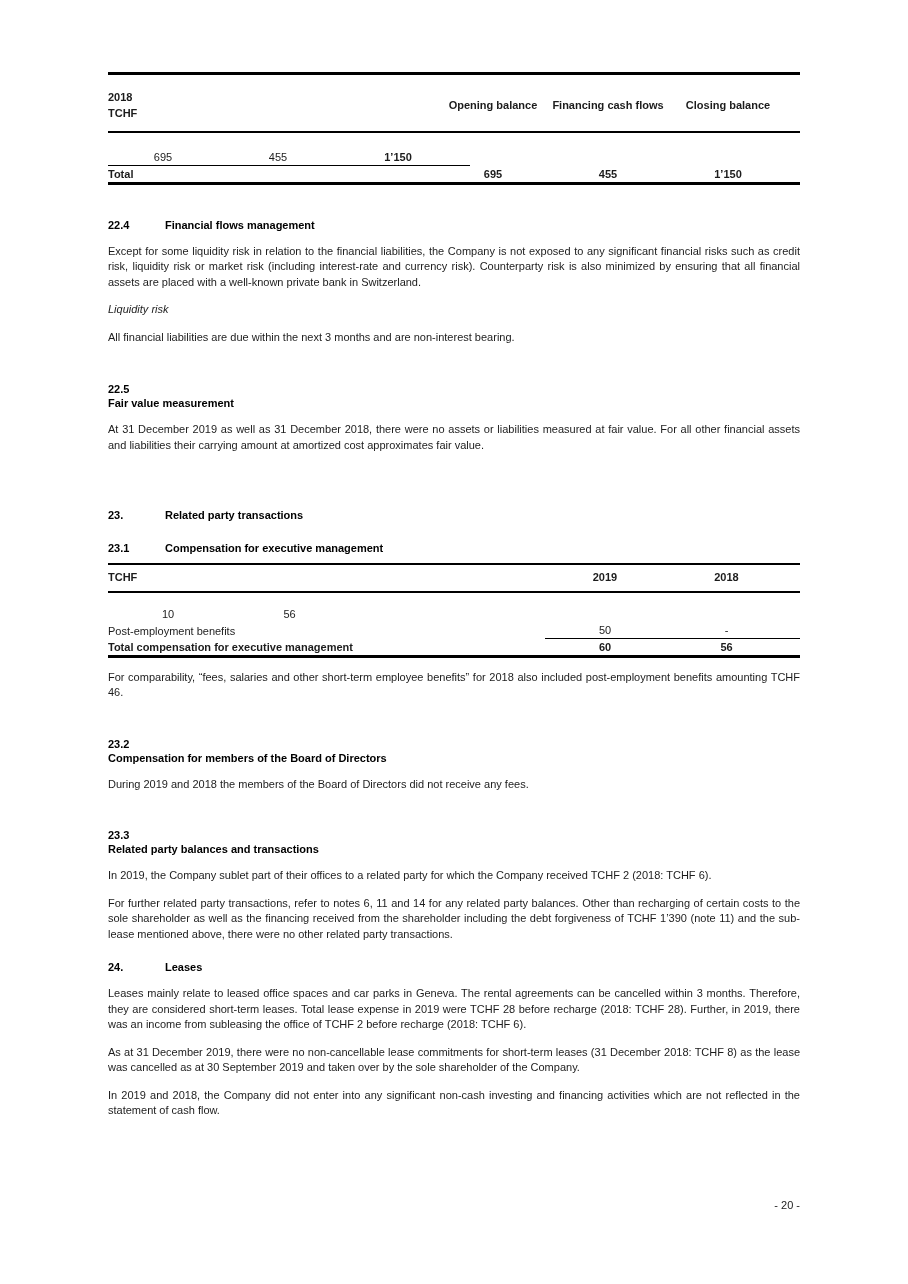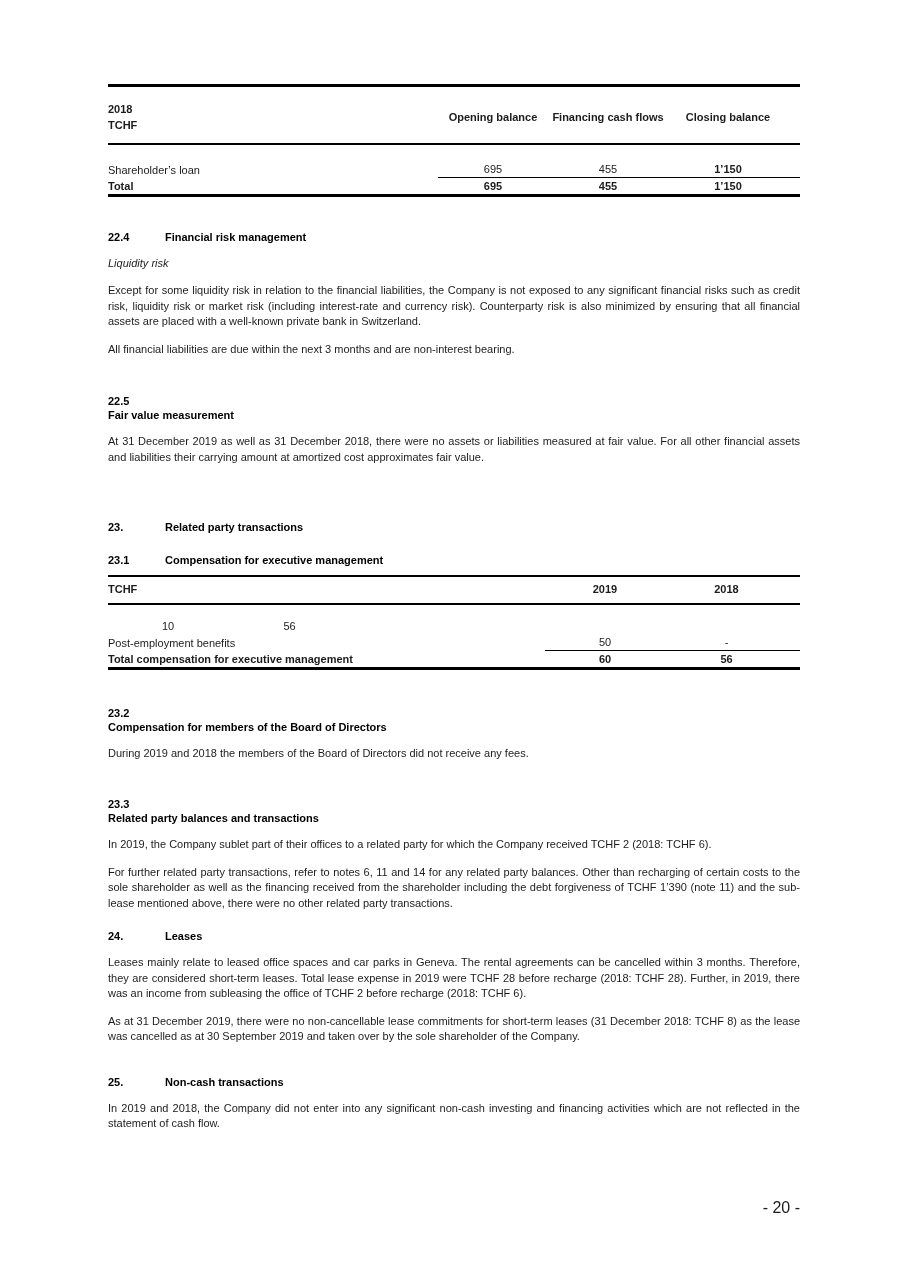--- a/index.html
+++ b/index.html
@@ -8,21 +8,21 @@
     background: #ffffff;
     font-family: "Liberation Sans", sans-serif;
     font-size: 11px;
     color: #1c1c1c;
     position: relative;
     overflow: hidden;
   }
   .content {
     position: absolute;
     left: 108px;
-    top: 16px;
+    top: 4px;
     width: 692px;
     padding-top: 68px;
   }
 
   
   .rule3 { height: 3px;   background: #000; }
   .rule25{ height: 2.5px; background: #000; }
   .rule2 { height: 2px;   background: #000; }
   .rule15{ height: 1.5px; background: #000; }
 
@@ -59,21 +59,21 @@
     line-height: 15.5px;
     text-align: justify;
     color: #1c1c1c;
   }
   .italic { font-style: italic; }
 
   .footer {
     position: absolute;
     top: 1199px;
     right: 108px;
-    font-size: 16px;
+    font-size: 11px;
     color: #1c1c1c;
   }
 
   
   .mt-33 { margin-top: 33px; }
   .mt-37 { margin-top: 37px; flex-direction: column; }
   .mt-55 { margin-top: 55px; }
   .mt-13 { margin-top: 19px; }
   .mt-36 { margin-top: 36px; flex-direction: column; }
   .mt-27 { margin-top: 18px; }
@@ -95,45 +95,44 @@
         <span>2018</span>
         <span>TCHF</span>
       </div>
       <div class="num c1">Opening balance</div>
       <div class="num c2">Financing cash flows</div>
       <div class="num c3">Closing balance</div>
     </div>
     <div class="rule2"></div>
     <div class="t1-body">
       <div class="t-row">
-        <div class="label">Shareholder’s loan</div>
         <div class="nums u-line">
           <div class="num c1">695</div>
           <div class="num c2">455</div>
           <div class="num c3 bold">1’150</div>
         </div>
       </div>
       <div class="t-row bold">
         <div class="label">Total</div>
         <div class="nums">
           <div class="num c1">695</div>
           <div class="num c2">455</div>
           <div class="num c3">1’150</div>
         </div>
       </div>
     </div>
     <div class="rule25"></div>
   </div>
 
   <div class="heading mt-33">
     <span class="hnum">22.4</span>
-    <span>Financial risk management</span>
-  </div>
+    <span>Financial flows management</span>
+  </div>
+  <p class="body-text">Except for some liquidity risk in relation to the financial liabilities, the Company is not exposed to any significant financial risks such as credit risk, liquidity risk or market risk (including interest-rate and currency risk). Counterparty risk is also minimized by ensuring that all financial assets are placed with a well-known private bank in Switzerland.</p>
   <p class="body-text italic mt-11">Liquidity risk</p>
-  <p class="body-text">Except for some liquidity risk in relation to the financial liabilities, the Company is not exposed to any significant financial risks such as credit risk, liquidity risk or market risk (including interest-rate and currency risk). Counterparty risk is also minimized by ensuring that all financial assets are placed with a well-known private bank in Switzerland.</p>
   <p class="body-text">All financial liabilities are due within the next 3 months and are non-interest bearing.</p>
 
   <div class="heading mt-37">
     <span class="hnum">22.5</span>
     <span>Fair value measurement</span>
   </div>
   <p class="body-text">At 31 December 2019 as well as 31 December 2018, there were no assets or liabilities measured at fair value. For all other financial assets and liabilities their carrying amount at amortized cost approximates fair value.</p>
 
   <div class="heading mt-55">
     <span class="hnum">23.</span>
@@ -169,20 +168,21 @@
       <div class="t-row bold">
         <div class="label">Total compensation for executive management</div>
         <div class="nums">
           <div class="num c2019">60</div>
           <div class="num c2018">56</div>
         </div>
       </div>
     </div>
     <div class="rule25"></div>
   </div>
+  <p class="body-text mt-9">For comparability, “fees, salaries and other short-term employee benefits” for 2018 also included post-employment benefits amounting TCHF 46.</p>
 
   <div class="heading mt-36">
     <span class="hnum">23.2</span>
     <span>Compensation for members of the Board of Directors</span>
   </div>
   <p class="body-text">During 2019 and 2018 the members of the Board of Directors did not receive any fees.</p>
 
   <div class="heading mt-36">
     <span class="hnum">23.3</span>
     <span>Related party balances and transactions</span>
@@ -190,21 +190,17 @@
   <p class="body-text">In 2019, the Company sublet part of their offices to a related party for which the Company received TCHF 2 (2018: TCHF 6).</p>
   <p class="body-text mt-10">For further related party transactions, refer to notes 6, 11 and 14 for any related party balances. Other than recharging of certain costs to the sole shareholder as well as the financing received from the shareholder including the debt forgiveness of TCHF 1’390 (note 11) and the sub-lease mentioned above, there were no other related party transactions.</p>
 
   <div class="heading mt-27">
     <span class="hnum">24.</span>
     <span>Leases</span>
   </div>
   <p class="body-text">Leases mainly relate to leased office spaces and car parks in Geneva. The rental agreements can be cancelled within 3 months. Therefore, they are considered short-term leases. Total lease expense in 2019 were TCHF 28 before recharge (2018: TCHF 28). Further, in 2019, there was an income from subleasing the office of TCHF 2 before recharge (2018: TCHF 6).</p>
   <p class="body-text mt-9">As at 31 December 2019, there were no non-cancellable lease commitments for short-term leases (31 December 2018: TCHF 8) as the lease was cancelled as at 30 September 2019 and taken over by the sole shareholder of the Company.</p>
 
-  <div class="heading mt-30">
-    <span class="hnum">25.</span>
-    <span>Non-cash transactions</span>
-  </div>
   <p class="body-text">In 2019 and 2018, the Company did not enter into any significant non-cash investing and financing activities which are not reflected in the statement of cash flow.</p>
 
 </div>
 
 <div class="footer">- 20 -</div>
 
 </body></html>

